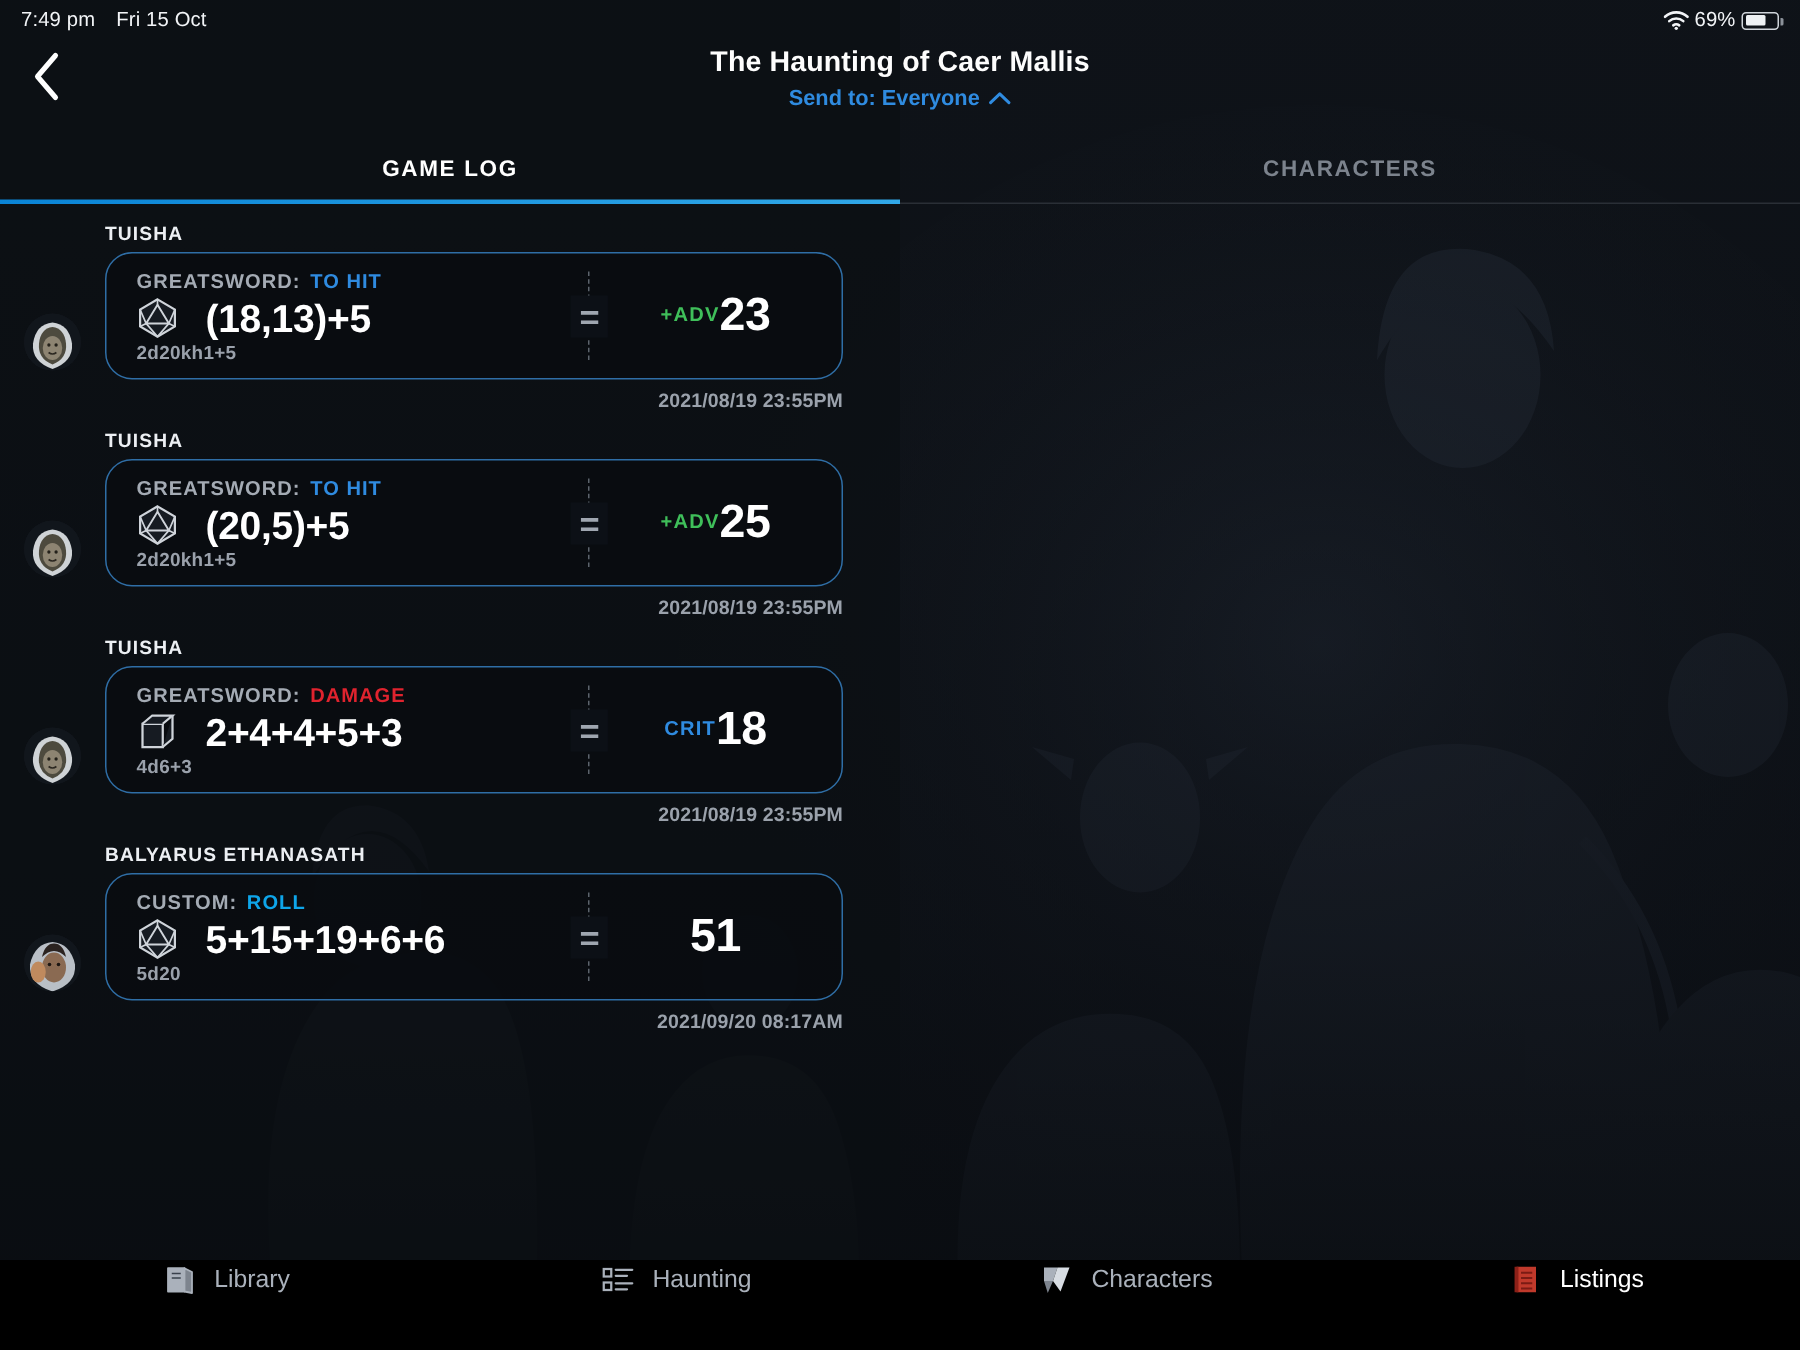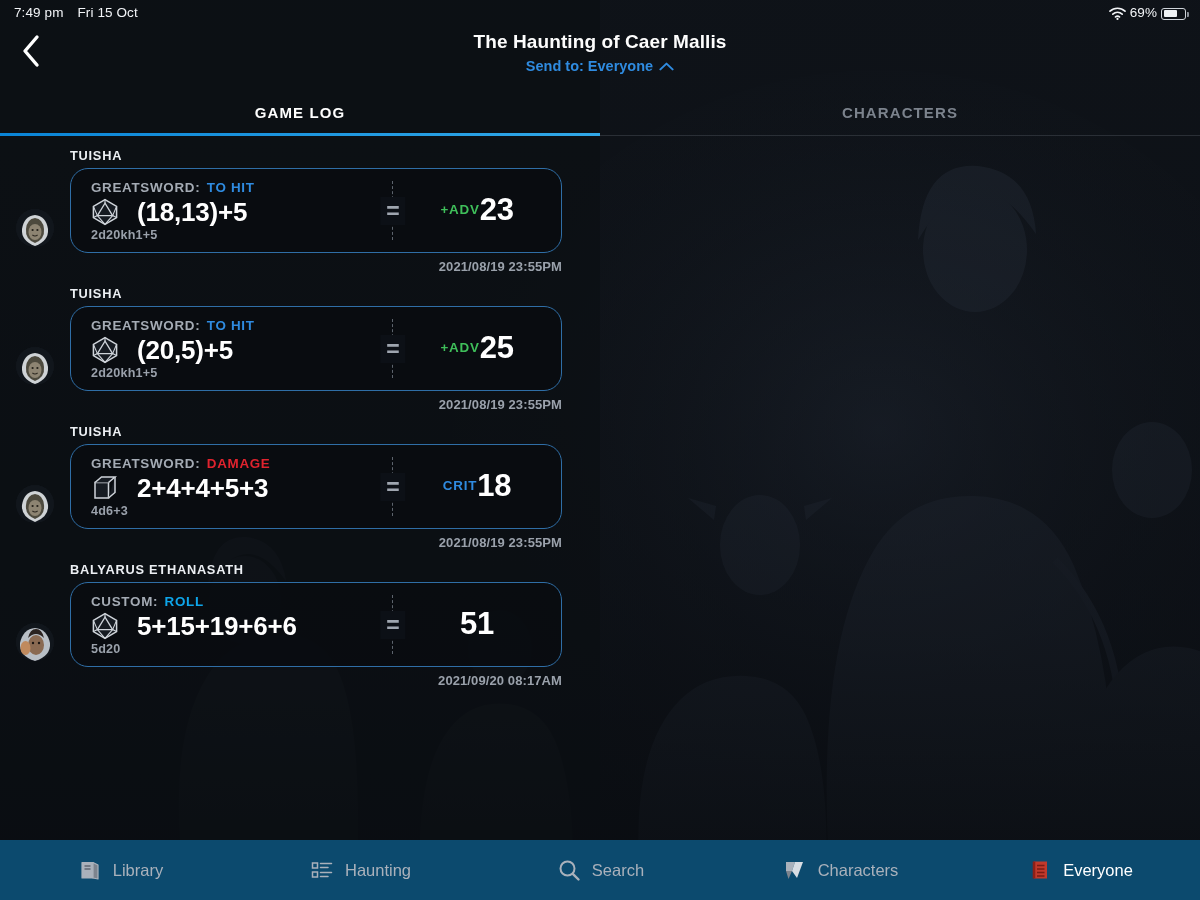--- a/index.html
+++ b/index.html
@@ -209,22 +209,22 @@
     font-size: 13px; font-weight: 600; color: #9aa1ab;
     padding: 6px 0 0 0;
     letter-spacing: .1px;
   }
 
   
   .bottomnav {
     position: absolute; left:0; right:0; bottom:0;
     z-index: 4;
     height: 60px;
-    background: #0c4a6e;
-    display: flex; align-items: center;
+    background: #000000;
+    display: flex; align-items: flex-start;
   }
   .navitem {
     flex: 1 1 0;
     display:flex; align-items:center; justify-content:center;
     gap: 10px;
     color: #aab1bb; font-size: 16.5px;
     cursor: pointer;
   }
   .navitem.active { color: #ffffff; }
   .navitem .nav-ico { display:flex; align-items:center; justify-content:center; width:26px; height:26px; }
@@ -528,47 +528,38 @@
       <span class="nav-ico">
         <svg width="24" height="24" viewBox="0 0 24 24" fill="none">
           <rect x="2.5" y="5" width="5" height="5" stroke="#aab1bb" stroke-width="1.5"></rect>
           <rect x="2.5" y="14" width="5" height="5" stroke="#aab1bb" stroke-width="1.5"></rect>
           <path d="M10.5 5.5 L21.5 5.5 M10.5 9.5 L18 9.5 M10.5 14.5 L21.5 14.5 M10.5 18.5 L18 18.5" stroke="#aab1bb" stroke-width="1.5" stroke-linecap="round"></path>
         </svg>
       </span>
       <span>Haunting</span>
     </div>
 
-    <div class="navitem">
-      <span class="nav-ico">
-        <svg width="24" height="24" viewBox="0 0 24 24" fill="none">
-          <circle cx="10.5" cy="10.5" r="7" stroke="#aab1bb" stroke-width="2"></circle>
-          <path d="M15.8 15.8 L21.5 21.5" stroke="#aab1bb" stroke-width="2.4" stroke-linecap="round"></path>
-        </svg>
-      </span>
-      <span>Search</span>
-    </div>
 
     <div class="navitem">
       <span class="nav-ico">
         <svg width="24" height="24" viewBox="0 0 24 24" fill="none">
           <path d="M3 4 L12 4 L9 13 L3 13 Z" fill="#aab1bb"></path>
           <path d="M12 4 L20 4 L14 20 L9 13 Z" fill="#d8dde3"></path>
           <path d="M9 13 L5.5 21 L3 13 Z" fill="#7d848e"></path>
         </svg>
       </span>
       <span>Characters</span>
     </div>
 
     <div class="navitem active">
       <span class="nav-ico">
         <svg width="24" height="24" viewBox="0 0 24 24" fill="none">
           <path d="M6 3.5 L19 3.5 L19 20.5 L6 20.5 Z" fill="#c0392b"></path>
           <path d="M6 3.5 L6 20.5" stroke="#8c2018" stroke-width="2.6"></path>
           <path d="M9 7.5 L16.5 7.5 M9 11 L16.5 11 M9 14.5 L16.5 14.5 M9 18 L16.5 18" stroke="#7a1b14" stroke-width="1.3"></path>
         </svg>
       </span>
-      <span>Everyone</span>
+      <span>Listings</span>
     </div>
 
   </div>
 
 </div>
 
 </body></html>

